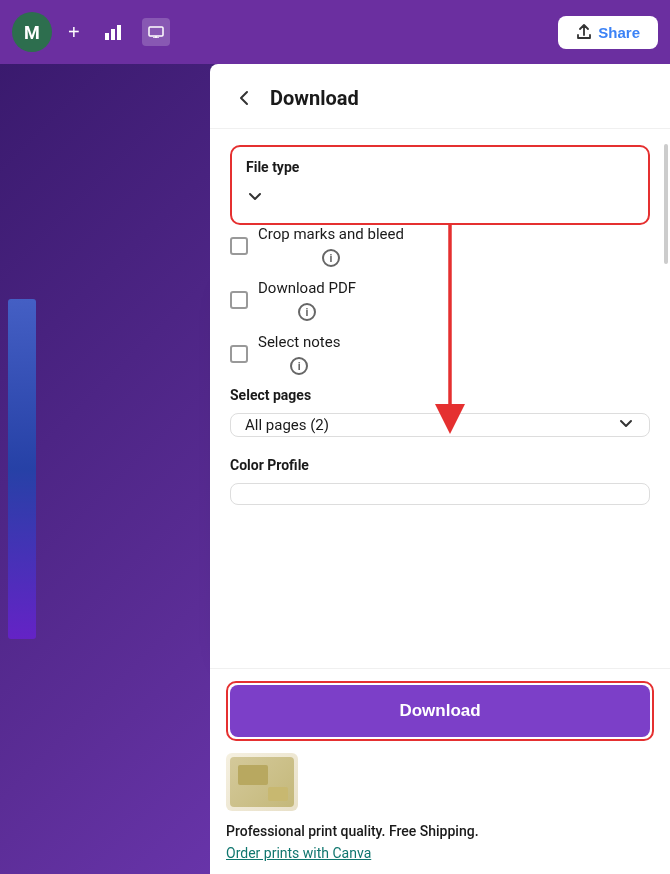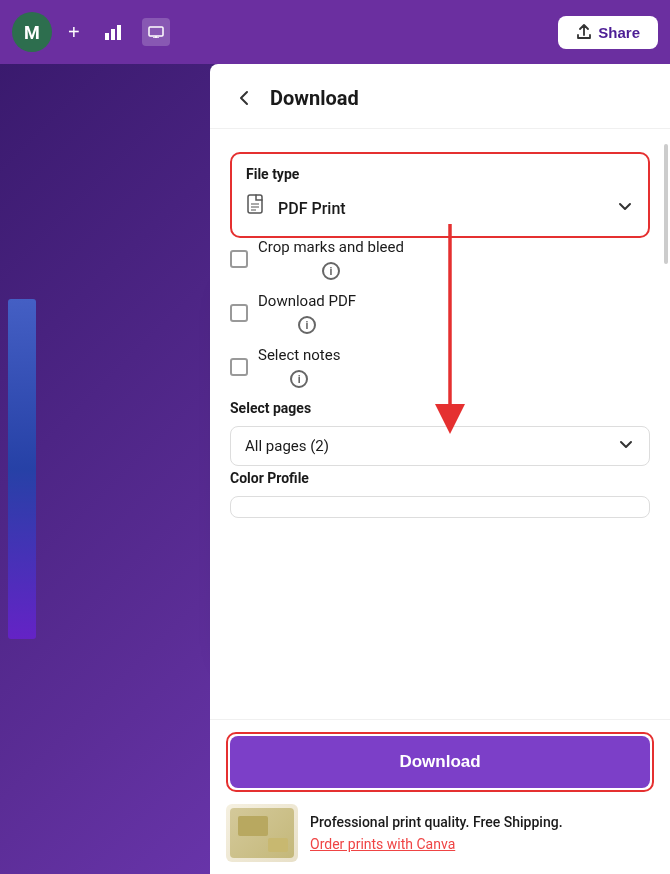--- a/index.html
+++ b/index.html
@@ -68,21 +68,21 @@
       background: rgba(255,255,255,0.2);
       border-radius: 4px;
       display: flex;
       align-items: center;
       justify-content: center;
       font-size: 14px;
     }
 
     .share-btn {
       background: white;
-      color: #4c1d95;
+      color: #3b82f6;
       border: none;
       border-radius: 8px;
       padding: 8px 18px;
       font-size: 15px;
       font-weight: 600;
       cursor: pointer;
       display: flex;
       align-items: center;
       gap: 6px;
     }
@@ -120,21 +120,20 @@
       position: absolute;
       right: 0;
       top: 0;
       width: 460px;
       height: 100%;
       background: white;
       border-radius: 8px 0 0 0;
       display: flex;
       flex-direction: column;
       overflow: hidden;
-      gap: 7px;
     }
 
     
     .panel-header {
       display: flex;
       align-items: center;
       gap: 12px;
       padding: 20px 20px 16px 20px;
       border-bottom: 1px solid #f0f0f0;
     }
@@ -239,27 +238,27 @@
       font-size: 11px;
       font-weight: bold;
       color: #666;
       flex-shrink: 0;
       cursor: pointer;
     }
 
     
     .select-pages-section {
       margin-top: 8px;
-      margin-bottom: 4px;
+      margin-bottom: 20px;
     }
 
     .pages-dropdown {
       border: 1.5px solid #ddd;
       border-radius: 8px;
-      padding: 8px 14px;
+      padding: 0 14px;
       display: flex;
       align-items: center;
       justify-content: space-between;
       cursor: pointer;
       margin-top: 8px;
     }
 
     .pages-label {
       font-size: 15px;
       color: #1a1a1a;
@@ -302,23 +301,23 @@
       padding: 16px;
       font-size: 17px;
       font-weight: 700;
       cursor: pointer;
       display: block;
     }
 
     
     .print-promo {
       display: flex;
-      align-items: center;
       gap: 12px;
       margin-top: 6px;
+      flex-direction: column;
     }
 
     .promo-thumb {
       width: 72px;
       height: 58px;
       background: linear-gradient(135deg, #f5f0e0 0%, #e8e0c8 100%);
       border-radius: 6px;
       flex-shrink: 0;
       display: flex;
       align-items: center;
@@ -338,21 +337,21 @@
 
     .promo-title {
       font-size: 14px;
       color: #1a1a1a;
       font-weight: 500;
       margin-bottom: 4px;
     }
 
     .promo-link {
       font-size: 14px;
-      color: #ef4444;
+      color: #0f766e;
       text-decoration: underline;
       cursor: pointer;
     }
 
     
     .panel-content::-webkit-scrollbar { width: 6px; }
     .panel-content::-webkit-scrollbar-track { background: #f5f5f5; }
     .panel-content::-webkit-scrollbar-thumb { background: #ccc; border-radius: 3px; }
 
     
@@ -425,32 +424,20 @@
         </svg>
       </button>
       <span class="panel-title">Download</span>
     </div>
 
     <div class="panel-content">
 
       <div class="file-type-section-bordered">
         <div class="section-label">File type</div>
         <div class="dropdown-row">
-          <div class="dropdown-left">
-            <span class="file-icon">
-              <svg width="22" height="24" viewBox="0 0 22 24" fill="none">
-                <rect x="2" y="1" width="14" height="18" rx="2" stroke="#555" stroke-width="1.5" fill="none"></rect>
-                <path d="M10 1v5h6" stroke="#555" stroke-width="1.5" stroke-linecap="round"></path>
-                <line x1="5" y1="10" x2="13" y2="10" stroke="#555" stroke-width="1.2"></line>
-                <line x1="5" y1="13" x2="13" y2="13" stroke="#555" stroke-width="1.2"></line>
-                <line x1="5" y1="16" x2="10" y2="16" stroke="#555" stroke-width="1.2"></line>
-              </svg>
-            </span>
-            <span class="dropdown-label">PDF Print</span>
-          </div>
           <span class="chevron-icon">
             <svg width="18" height="18" viewBox="0 0 18 18" fill="none">
               <path d="M4 7l5 5 5-5" stroke="#333" stroke-width="2" stroke-linecap="round" stroke-linejoin="round"></path>
             </svg>
           </span>
         </div>
       </div>
 
       <div class="checkbox-row">
         <div class="checkbox"></div>

